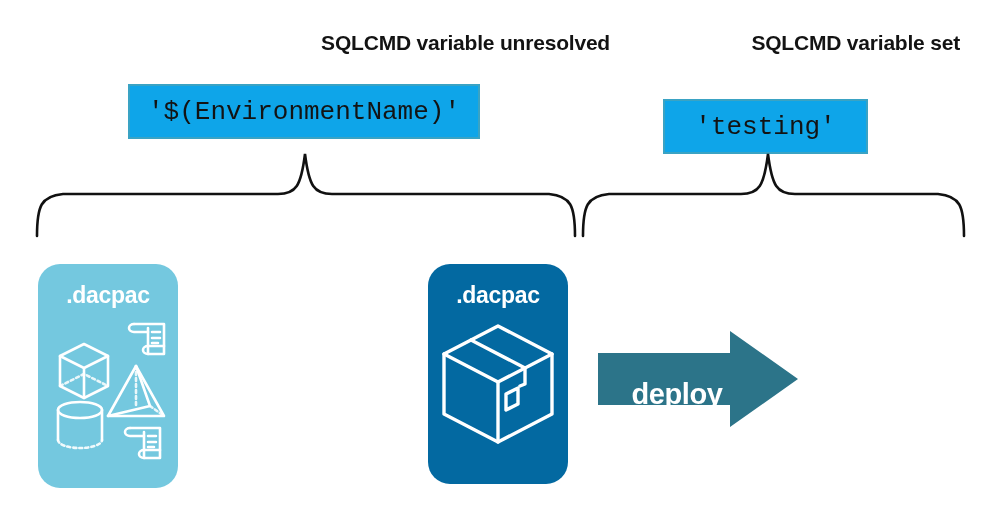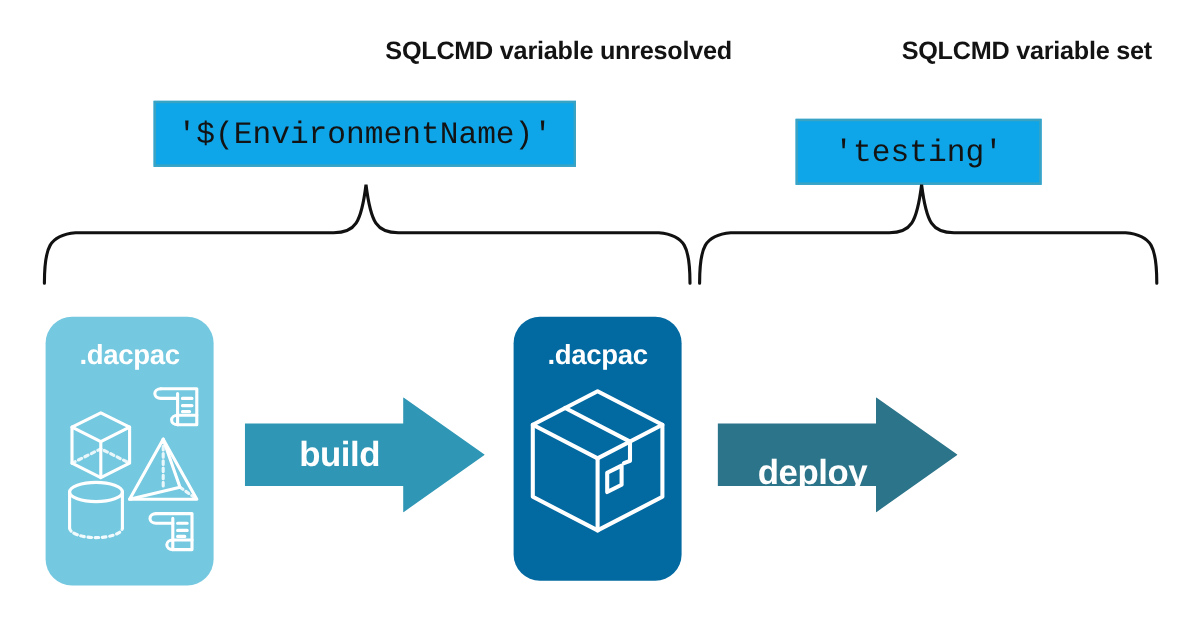--- a/index.html
+++ b/index.html
@@ -202,26 +202,20 @@
         <path d="M70 16 L124 44 L124 104 L70 132 L16 104 L16 44 Z"></path>
         <path d="M16 44 L70 72 L124 44"></path>
         <path d="M70 72 L70 132"></path>
         <path d="M43 30 L97 58 L97 74 L92 76"></path>
         <path d="M78 84 L90 78 L90 94 L78 100 Z"></path>
       </g>
     </svg>
   </div>
 
 
-  <div class="arrow" id="arrow-build">
-    <svg viewBox="0 0 200 96" width="200" height="96">
-      <path d="M0 22 L132 22 L132 0 L200 48 L132 96 L132 74 L0 74 Z" fill="#2F97B5"></path>
-    </svg>
-    <div class="arrow-text">build</div>
-  </div>
 
   <div class="arrow" id="arrow-deploy">
     <svg viewBox="0 0 200 96" width="200" height="96">
       <path d="M0 22 L132 22 L132 0 L200 48 L132 96 L132 74 L0 74 Z" fill="#2C7489"></path>
     </svg>
     <div class="arrow-text">deploy</div>
   </div>
 
 </div>
 

